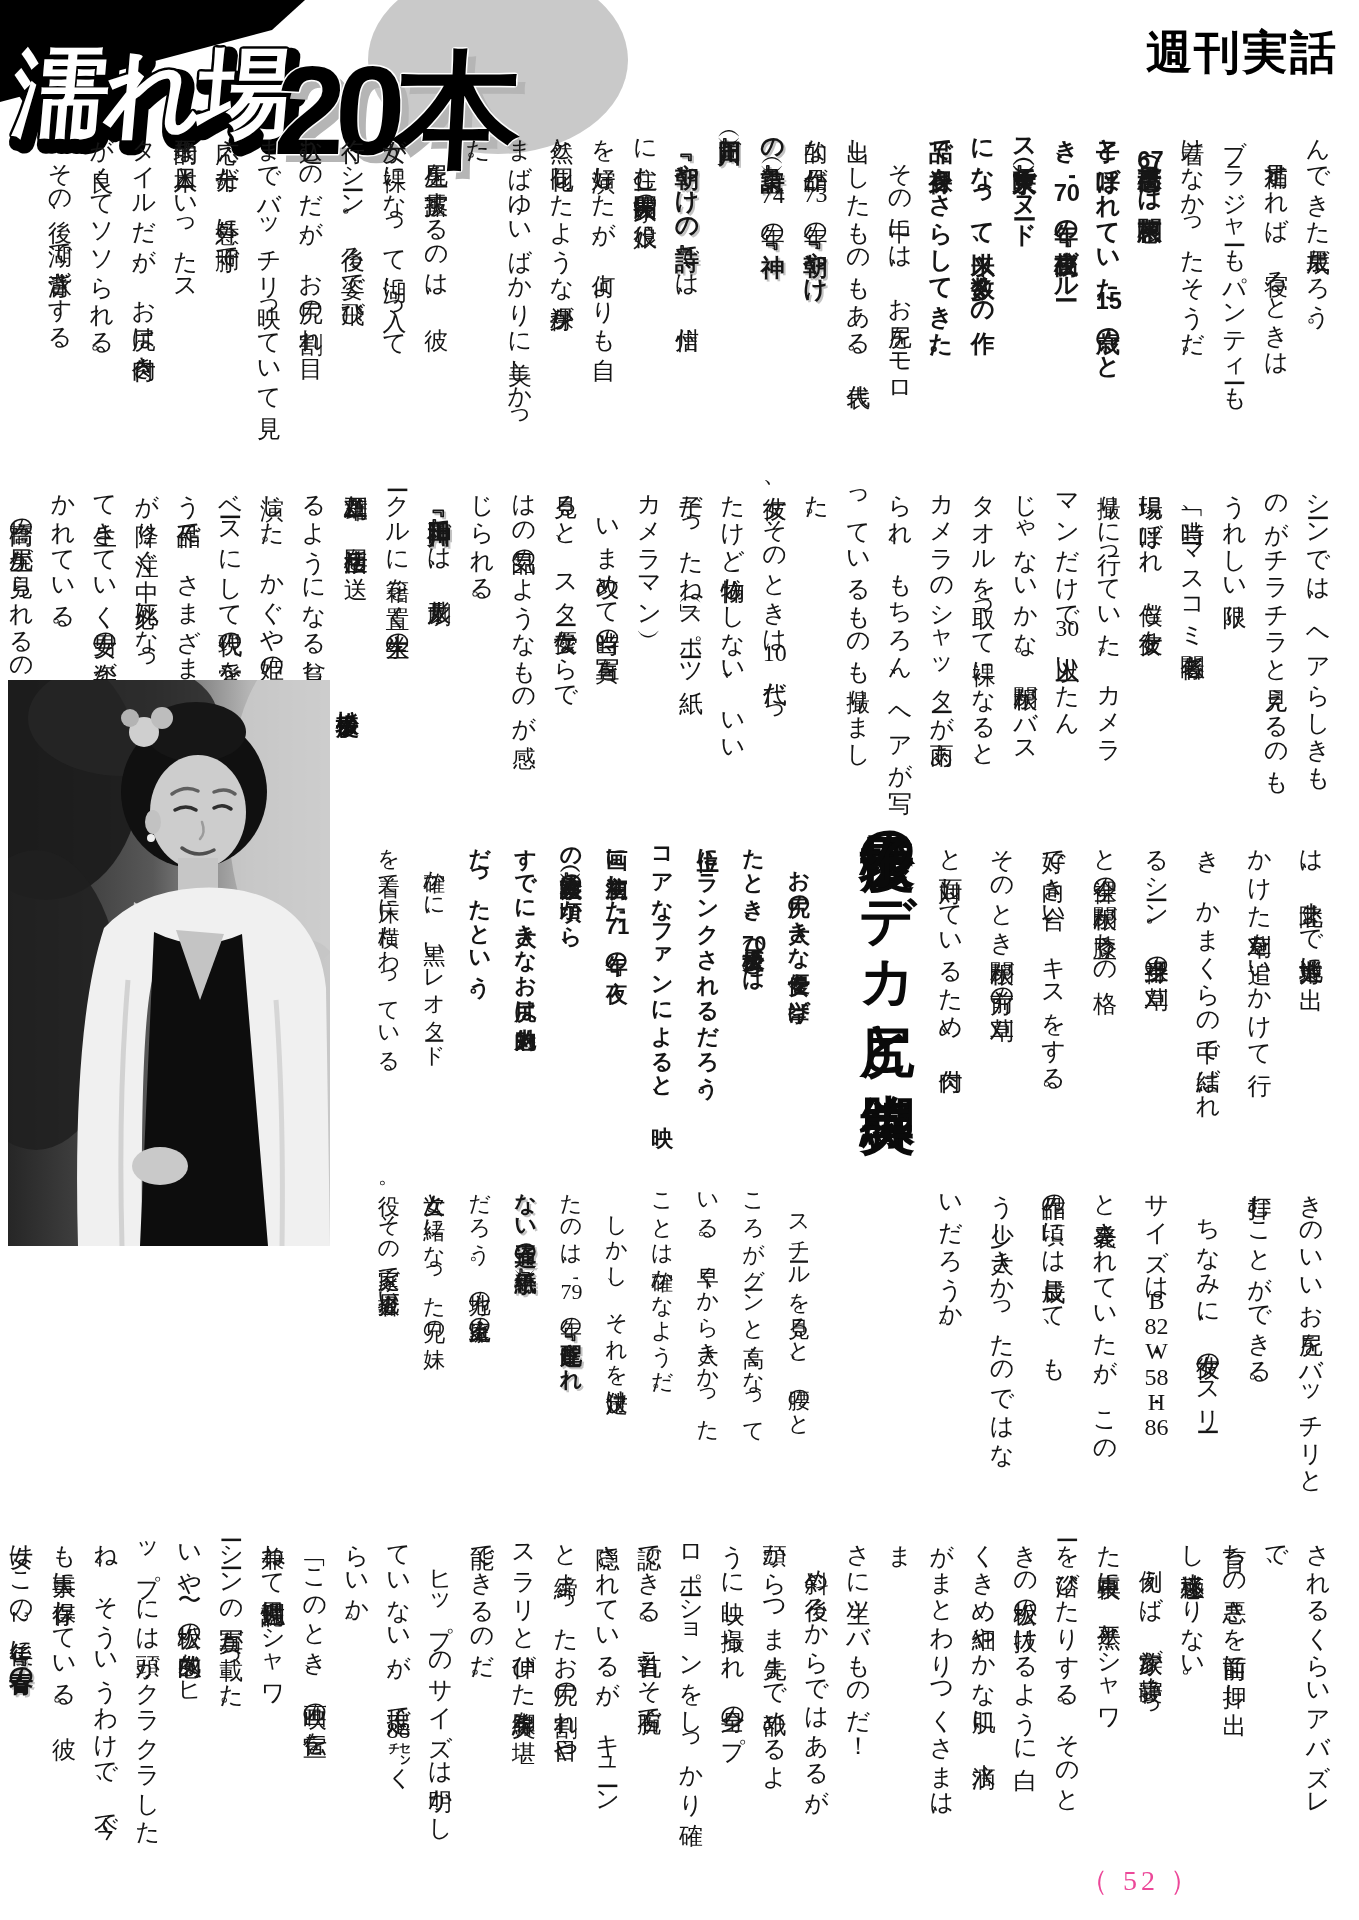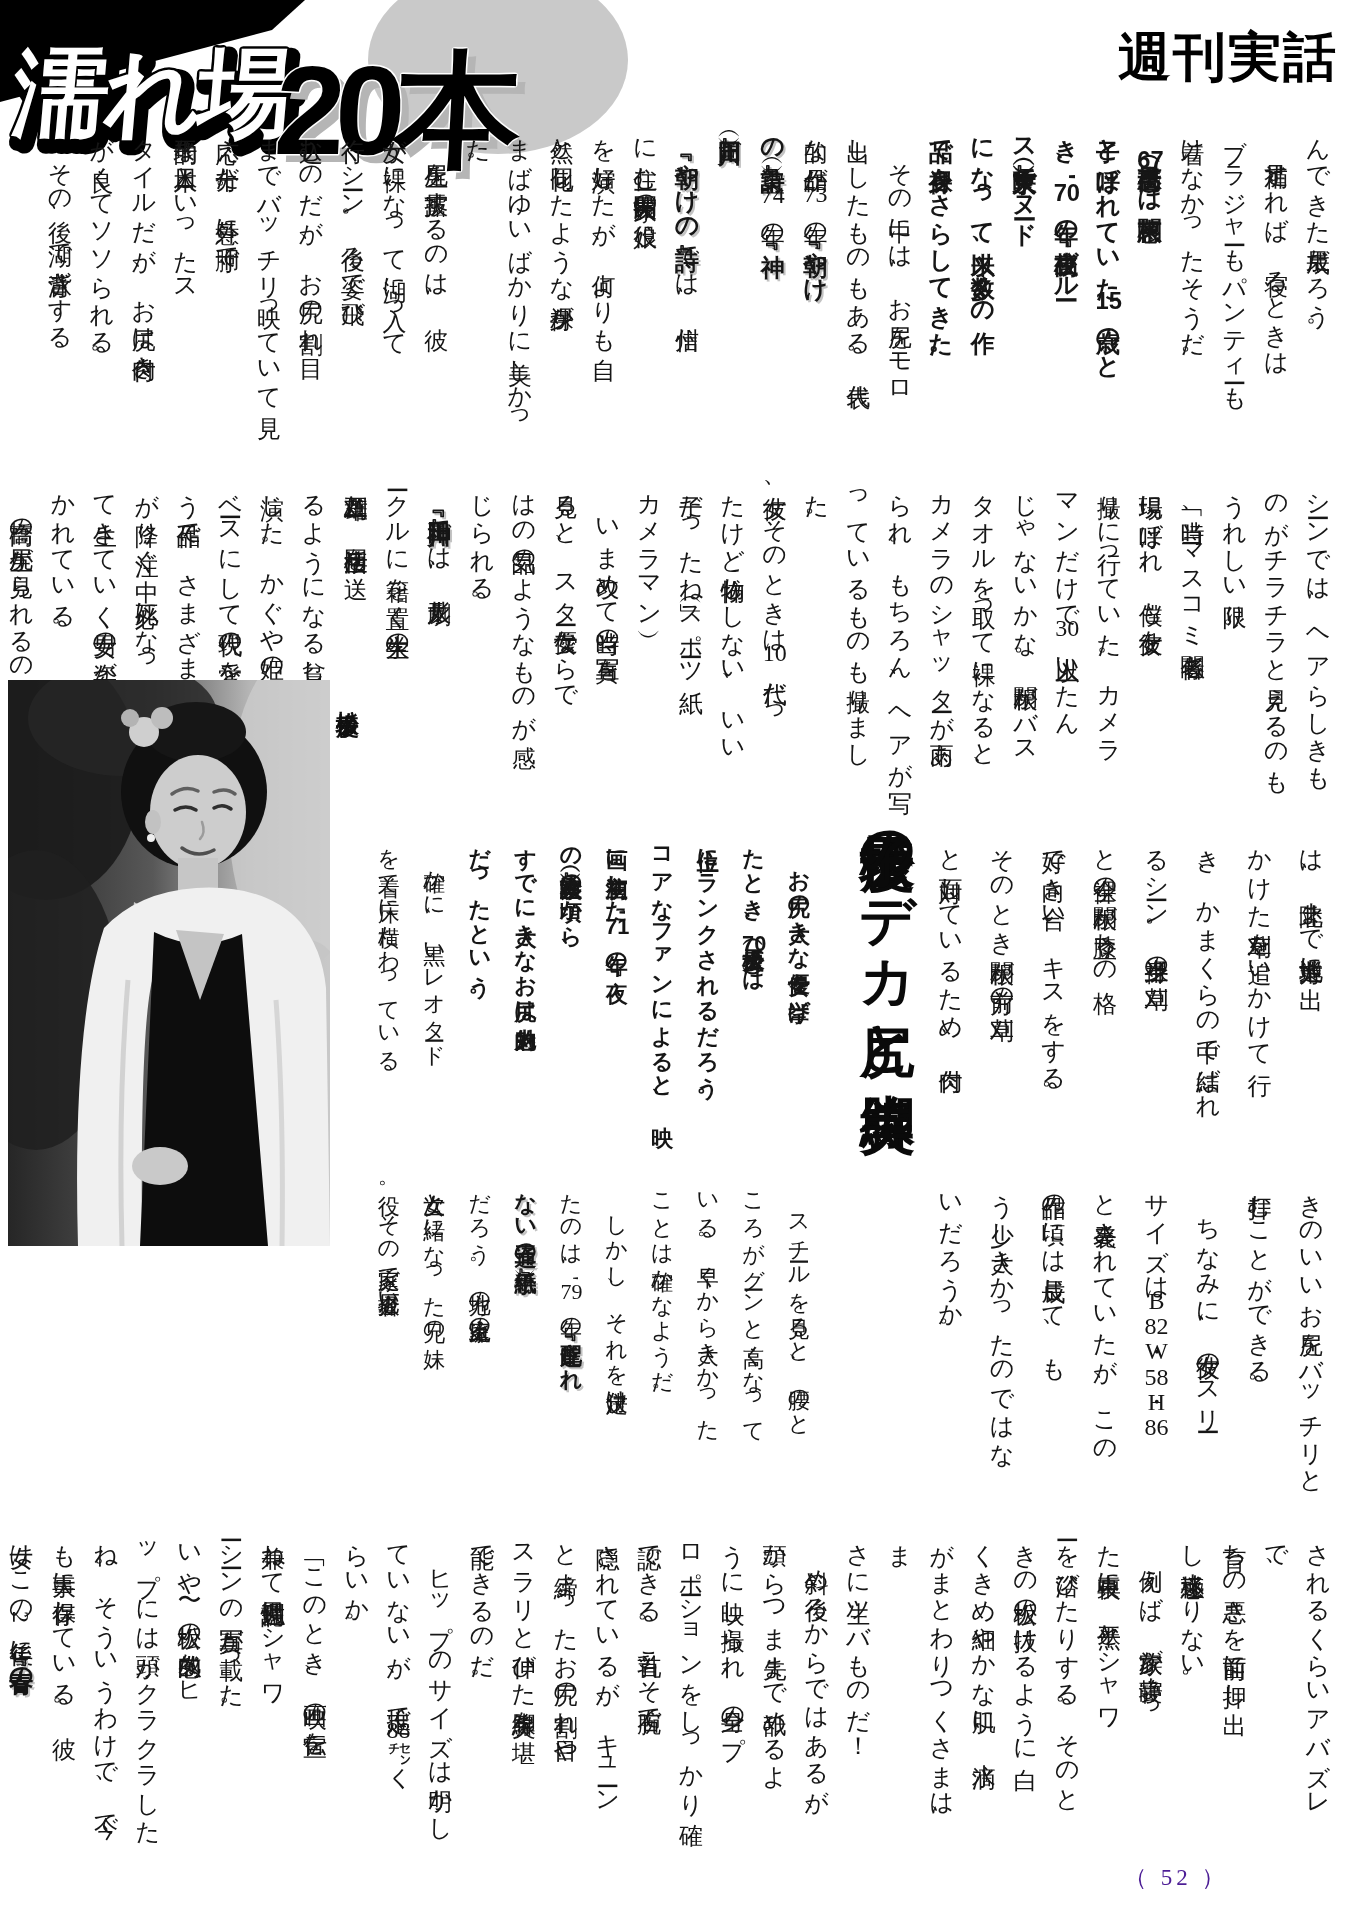--- a/index.html
+++ b/index.html
@@ -20,27 +20,27 @@
   .tcy{text-combine-upright:all;-webkit-text-combine:horizontal;}
   .up{text-orientation:upright;}
   
   #headline{position:absolute;left:836px;top:790px;width:100px;height:675px;
             writing-mode:vertical-rl;-webkit-writing-mode:vertical-rl;
             font-family:"Liberation Sans","DejaVu Sans",sans-serif;font-weight:900;
             font-size:55px;letter-spacing:1px;color:#0a0a0a;line-height:96px;}
   
   #magazine-name{position:absolute;left:1068px;top:22px;width:270px;text-align:right;
                  font-family:Liberation Serif, serif;font-weight:900;
-                 font-size:53px;letter-spacing:2px;color:#000;}
+                 font-size:46px;letter-spacing:2px;color:#000;}
   #photo-caption{position:absolute;left:333px;top:692px;writing-mode:vertical-rl;
                  -webkit-writing-mode:vertical-rl;
                  font-family:"Liberation Sans","DejaVu Sans",sans-serif;font-weight:bold;
                  font-size:23px;letter-spacing:2px;color:#101010;}
-  #page-number{position:absolute;left:1080px;top:1862px;font-size:23px;letter-spacing:4px;
-               color:#4c1d95;margin-left:44px;}
+  #page-number{position:absolute;left:1080px;top:1862px;font-size:28px;letter-spacing:4px;
+               color:#ec4899;}
   
   #photo{position:absolute;left:8px;top:680px;width:322px;height:566px;}
   #logo{position:absolute;left:0;top:0;width:720px;height:215px;}
 </style>
 </head>
 <body>
 
 <div id="page">
 
   <svg id="logo" viewBox="0 0 720 215">

